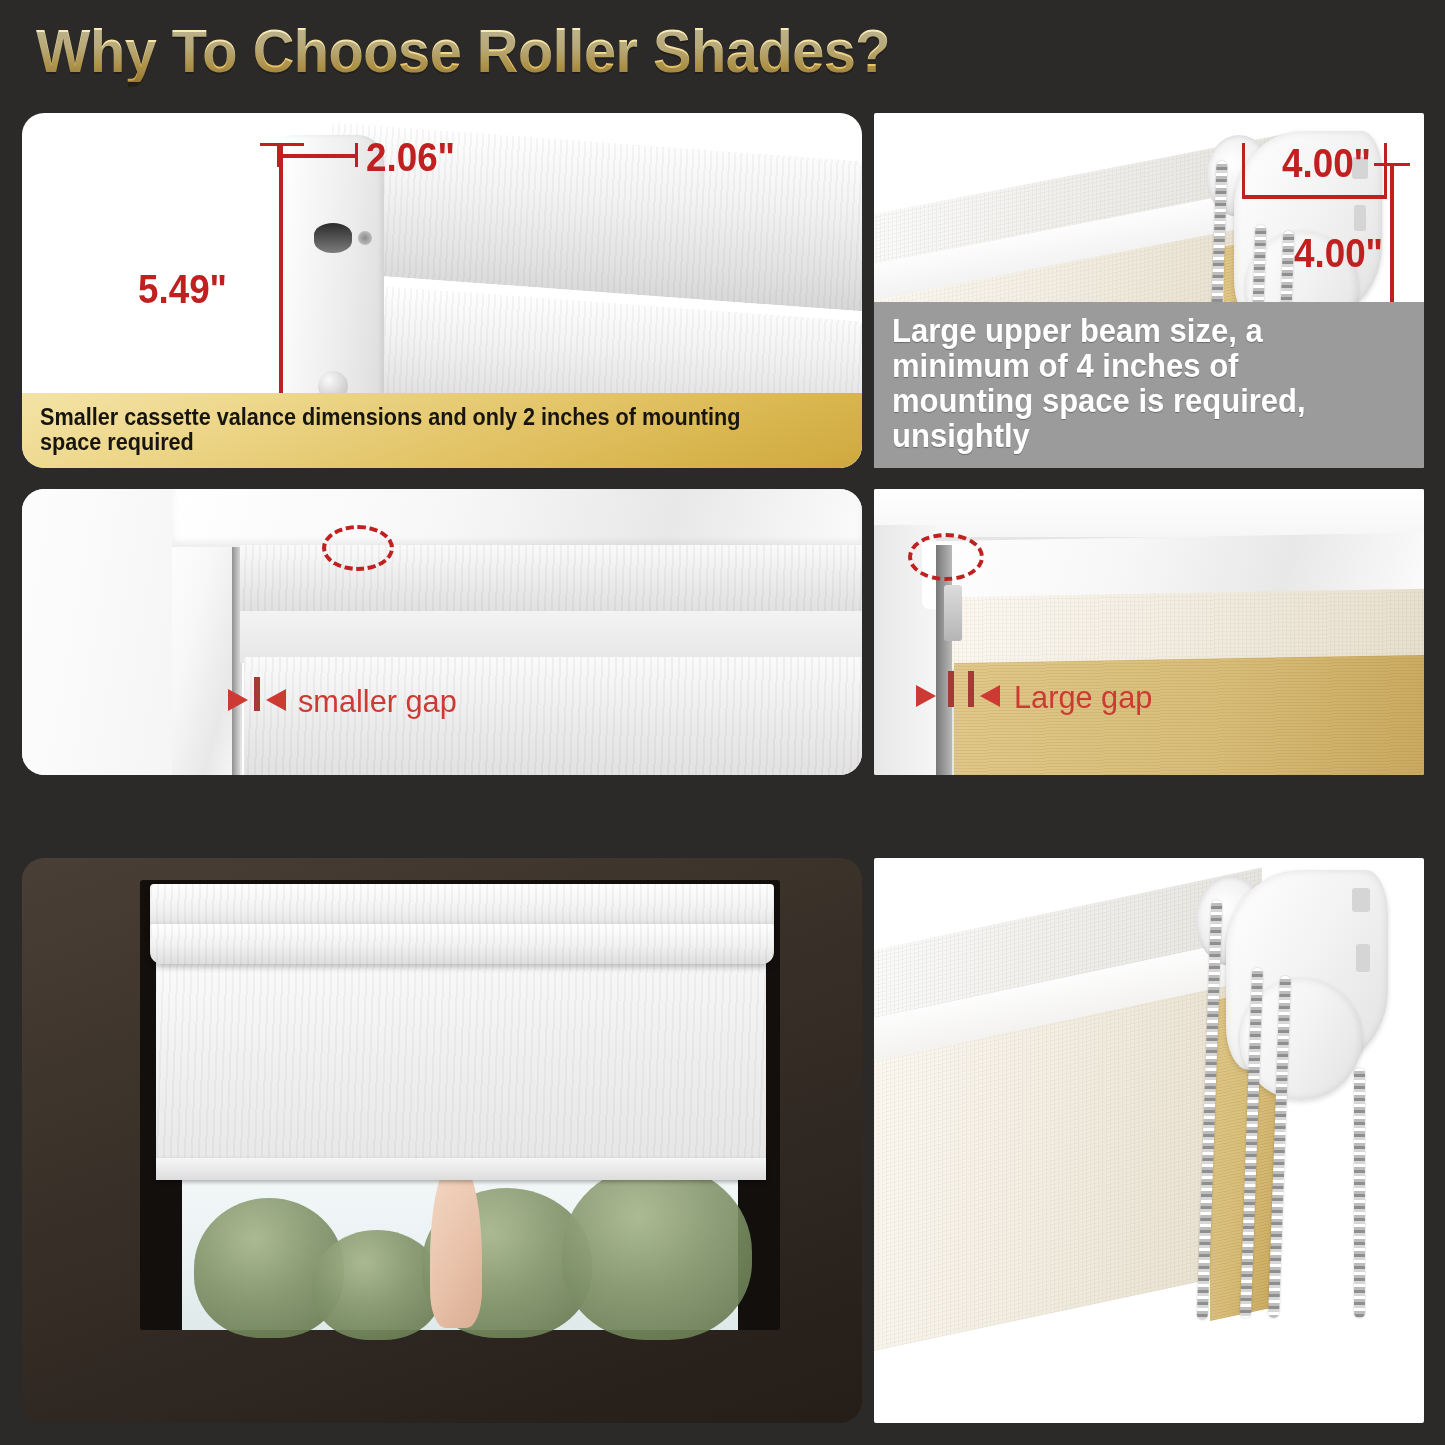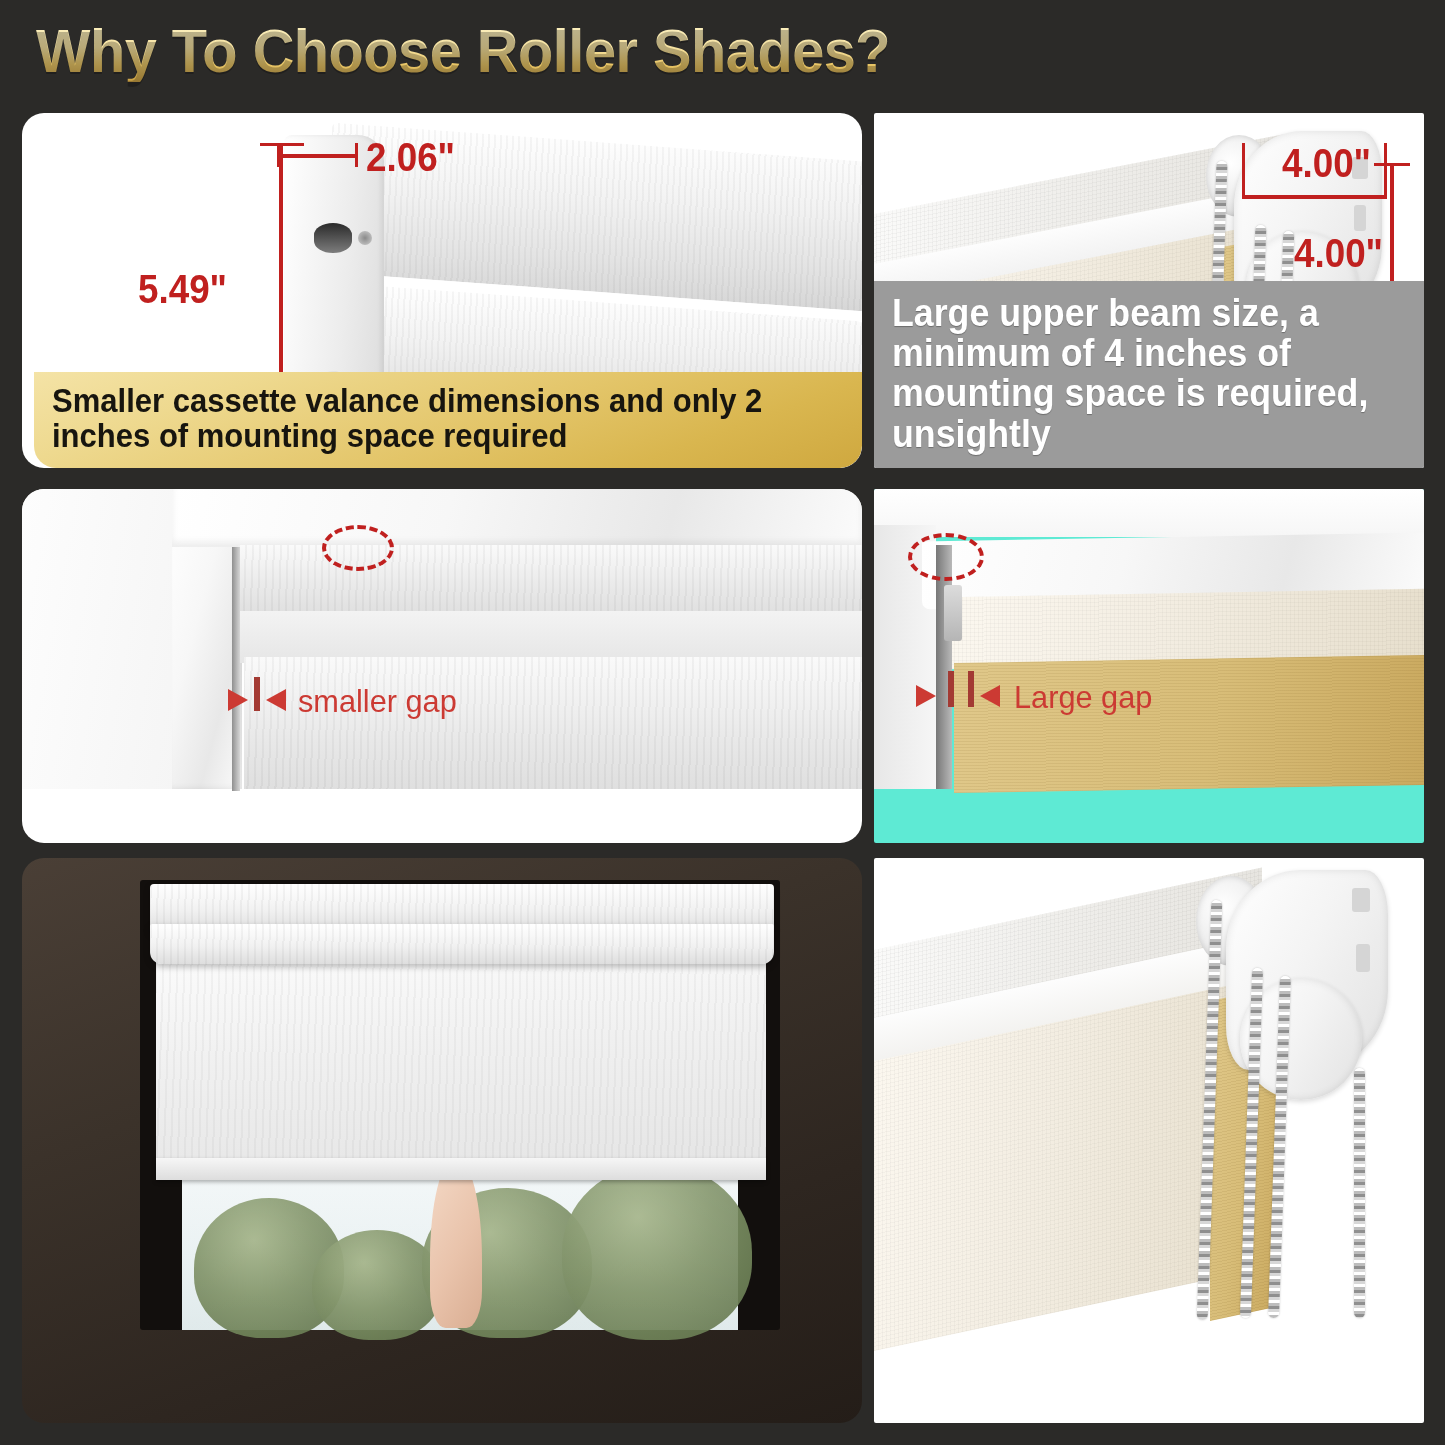--- a/index.html
+++ b/index.html
@@ -22,46 +22,46 @@
     -webkit-text-fill-color:transparent;
     text-shadow:0 2px 0 rgba(0,0,0,0.25);
     white-space:nowrap;
   }
 
   
   .panel { position:absolute; overflow:hidden; }
   .panel.left  { left:22px;  width:840px; border-radius:22px; }
   .panel.right { left:874px; width:550px; border-radius:2px; }
   .r1 { top:113px; height:355px; }
-  .r2 { top:489px; height:354px; }
+  .r2 { top:489px; height:286px; }
   .r3 { top:858px; height:565px; }
 
   .scene { position:absolute; left:0; top:0; right:0; bottom:0; overflow:hidden; }
 
   
   .cap {
     position:absolute; left:0; right:0; bottom:0;
     padding:12px 16px 14px 18px;
     font-weight:bold; line-height:1.06;
     transform-origin:left center;
   }
   .cap span { display:block; transform:scaleX(0.94); transform-origin:left center; white-space:pre-line; }
   .cap.gold {
     background:linear-gradient(160deg,#f4e3a6 0%,#eed98f 22%,#e3c569 55%,#d9b64f 78%,#cfa83f 100%);
-    color:#17150f; font-size:33px;
-    border-bottom-left-radius:22px; border-bottom-right-radius:22px;margin-left:12px;
+    color:#17150f; font-size:23px;
+    border-bottom-left-radius:22px; border-bottom-right-radius:22px;
   }
   .cap.grey {
-    background:#9b9b9b; color:#ffffff; font-size:38px;
+    background:#9b9b9b; color:#ffffff; font-size:33px;
     text-shadow:0 1px 1px rgba(0,0,0,0.30);
   }
 
   
   .white-bg { background:#ffffff; }
-  .grey-bg  { background:#5eead4; }
+  .grey-bg  { background:#e5e5e5; }
 
   .dim-text {
     position:absolute; color:#c0201f; font-weight:bold;
     font-size:40px; line-height:1; white-space:nowrap;
     transform:scaleX(0.92); transform-origin:left center;
   }
   .dim-line { position:absolute; background:#c0201f; }
   .ann-text {
     position:absolute; color:#cc3a33; font-size:32px; white-space:nowrap;
     transform:scaleX(0.96); transform-origin:left center;

